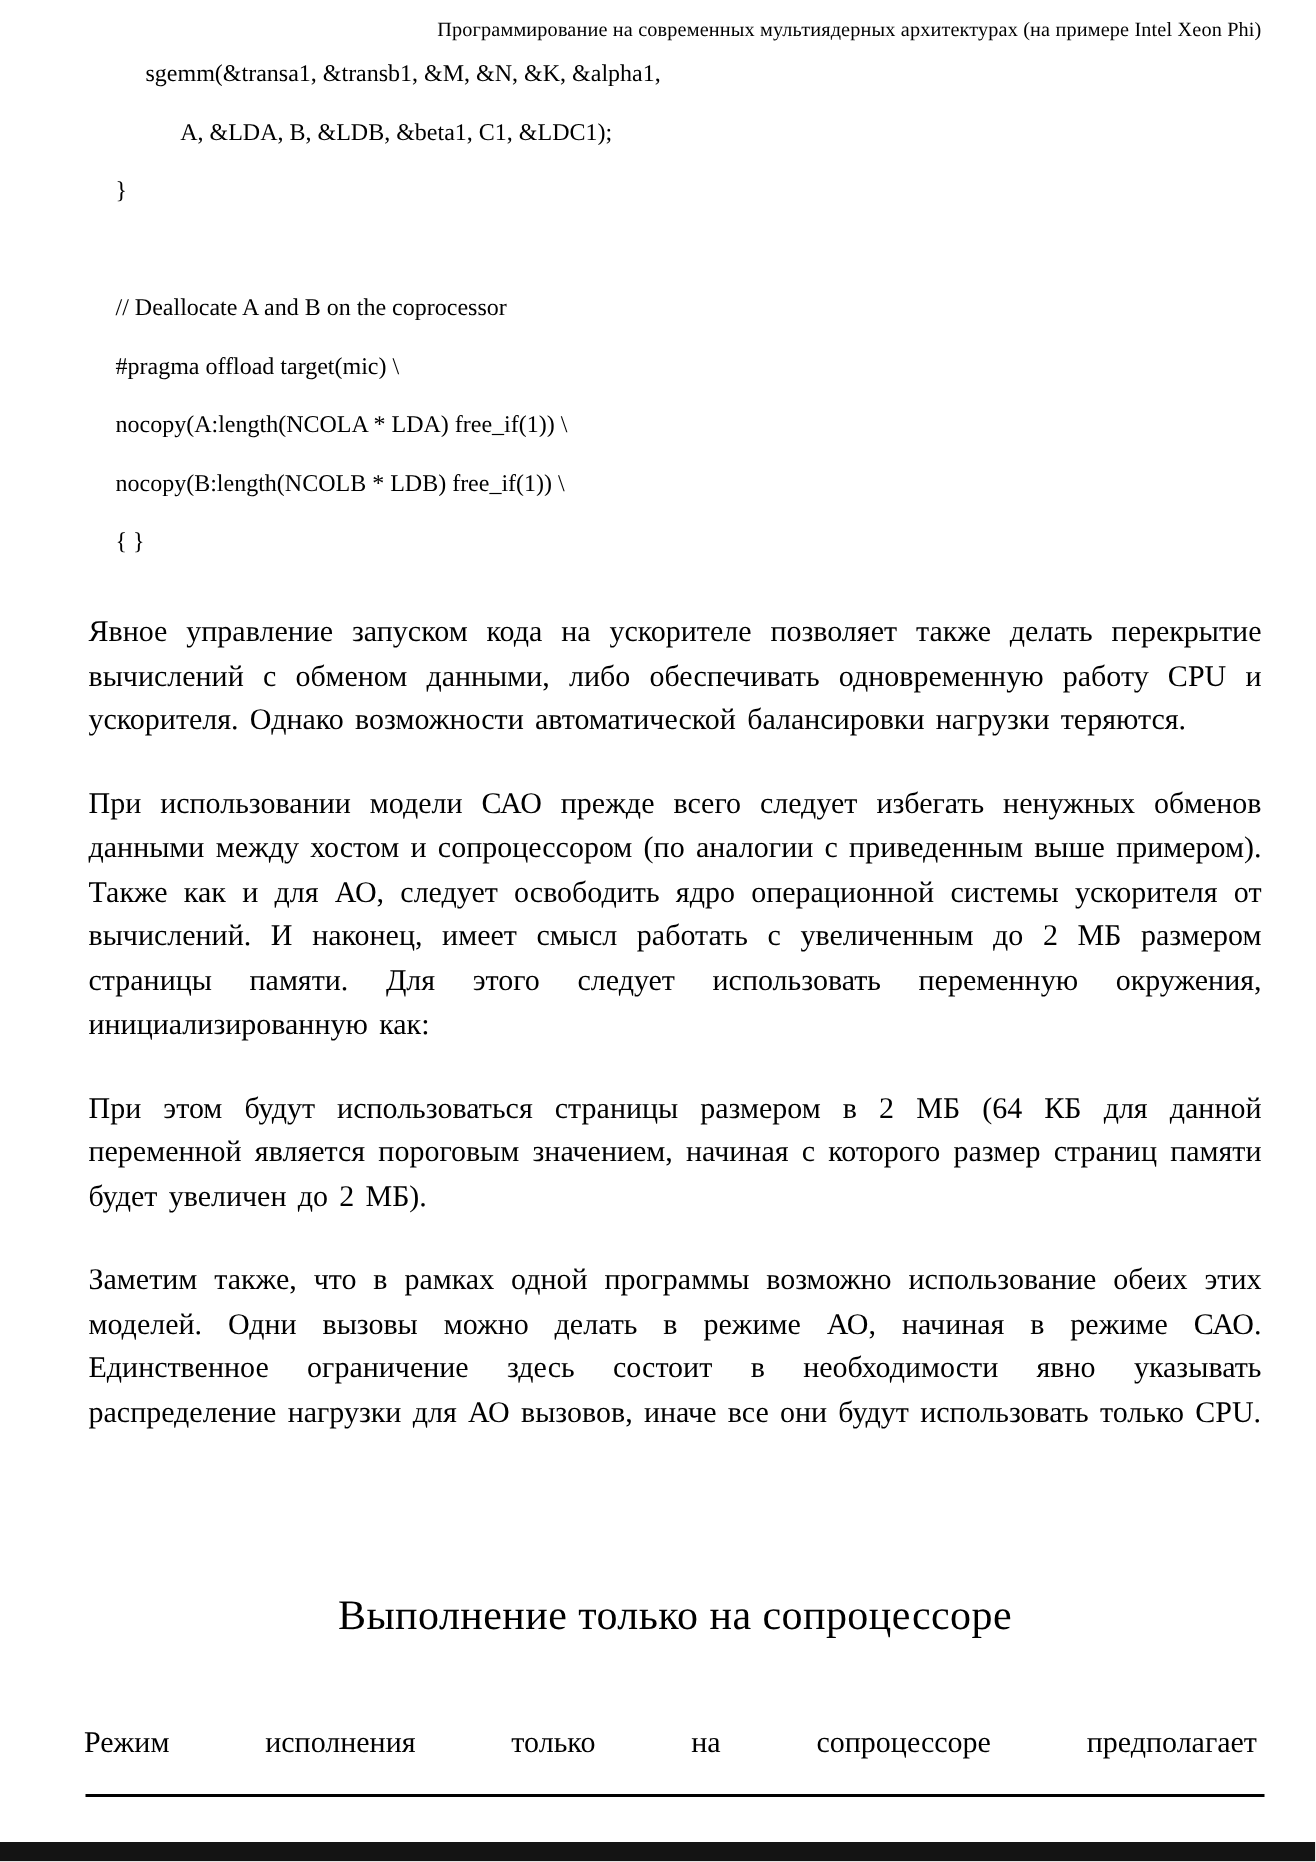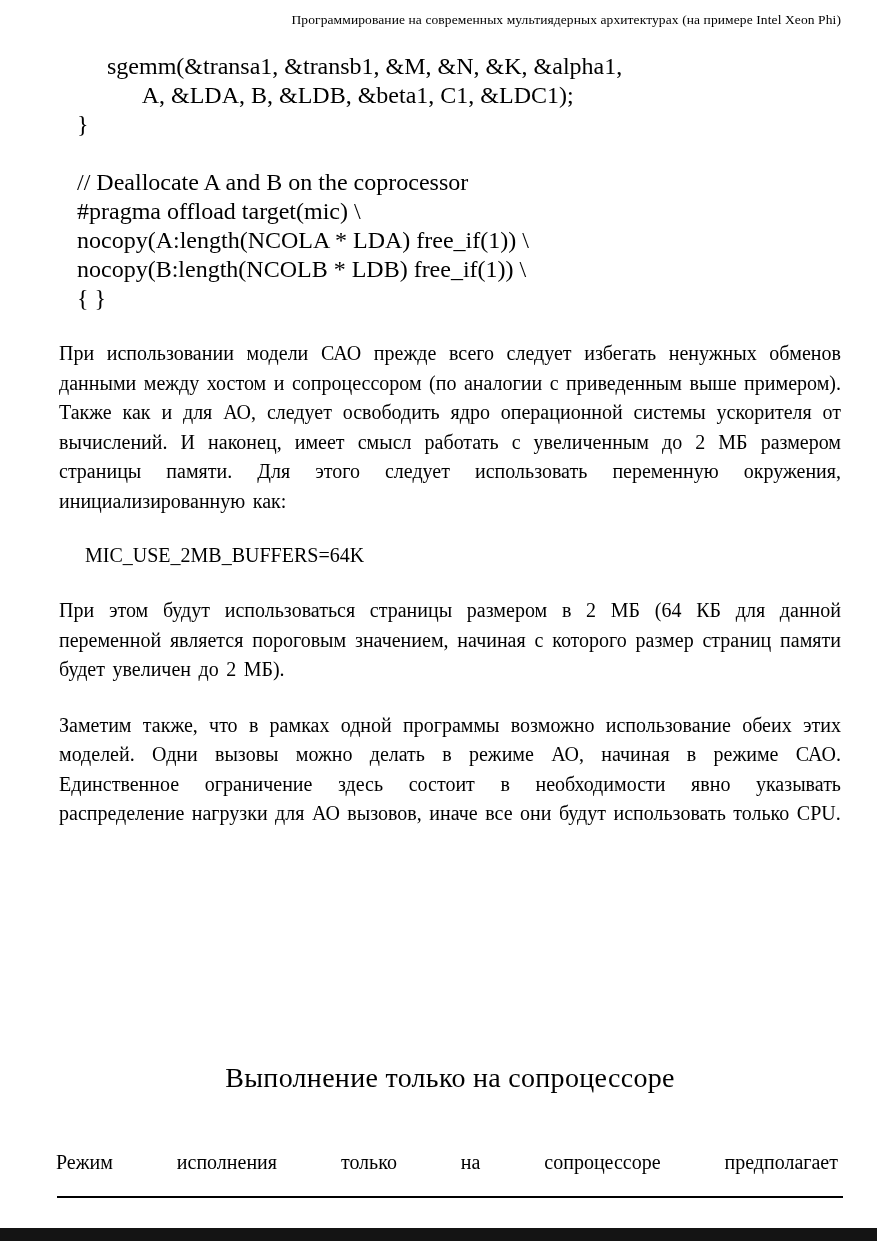--- a/index.html
+++ b/index.html
@@ -20,24 +20,24 @@
     width: 782px;
   }
   .running-header {
     margin-top: 12px;
     font-size: 13.5px;
     text-align: right;
     letter-spacing: 0.1px;
     white-space: nowrap;
   }
   .code-block {
-    margin: 24px 0 0 18px;
+    margin: 2px 0 0 18px;
     font-family: inherit;
-    font-size: 24px;
-    line-height: 29px;
+    font-size: 16px;
+    line-height: 39px;
     white-space: pre;
   }
   .para {
     margin: 26px 0 0 0;
     font-size: 20px;
     line-height: 29.5px;
     text-align: justify;
     word-spacing: 2.5px;
   }
   .env-line {
@@ -104,24 +104,24 @@
     <pre class="code-block">     sgemm(&amp;transa1, &amp;transb1, &amp;M, &amp;N, &amp;K, &amp;alpha1,
            A, &amp;LDA, B, &amp;LDB, &amp;beta1, C1, &amp;LDC1);
 }
 
 // Deallocate A and B on the coprocessor
 #pragma offload target(mic) \
 nocopy(A:length(NCOLA * LDA) free_if(1)) \
 nocopy(B:length(NCOLB * LDB) free_if(1)) \
 { }</pre>
 
+    <p class="para">Явное управление запуском кода на ускорителе позволяет также делать перекрытие вычислений с обменом данными, либо обеспечивать одновременную работу CPU и ускорителя. Однако возможности автоматической балансировки нагрузки теряются.</p>
 
     <p class="para">При использовании модели САО прежде всего следует избегать ненужных обменов данными между хостом и сопроцессором (по аналогии с приведенным выше примером). Также как и для АО, следует освободить ядро операционной системы ускорителя от вычислений. И наконец, имеет смысл работать с увеличенным до 2 МБ размером страницы памяти. Для этого следует использовать переменную окружения, инициализированную как:</p>
 
-    <div class="env-line">MIC_USE_2MB_BUFFERS=64K</div>
 
     <p class="para">При этом будут использоваться страницы размером в 2 МБ (64 КБ для данной переменной является пороговым значением, начиная с которого размер страниц памяти будет увеличен до 2 МБ).</p>
 
     <p class="para">Заметим также, что в рамках одной программы возможно использование обеих этих моделей. Одни вызовы можно делать в режиме АО, начиная в режиме САО. Единственное ограничение здесь состоит в необходимости явно указывать распределение нагрузки для АО вызовов, иначе все они будут использовать только CPU.</p>
   </div>
 
   <h1 class="section-heading">Выполнение только на сопроцессоре</h1>
 
   <p class="last-para">Режим исполнения только на сопроцессоре предполагает</p>
 

